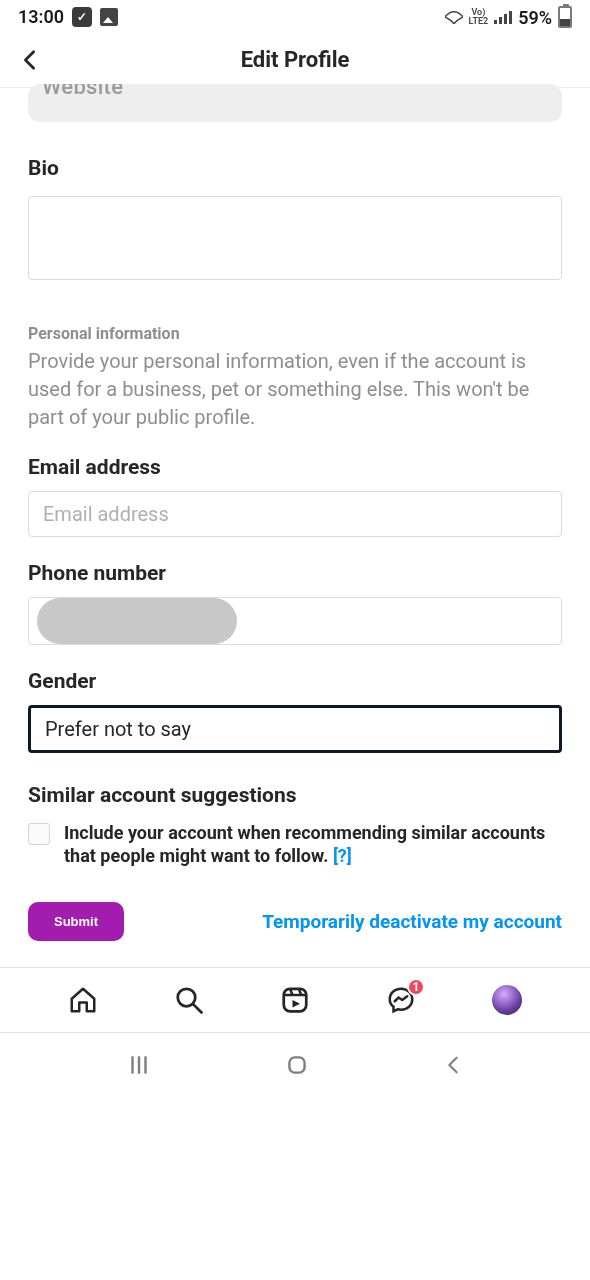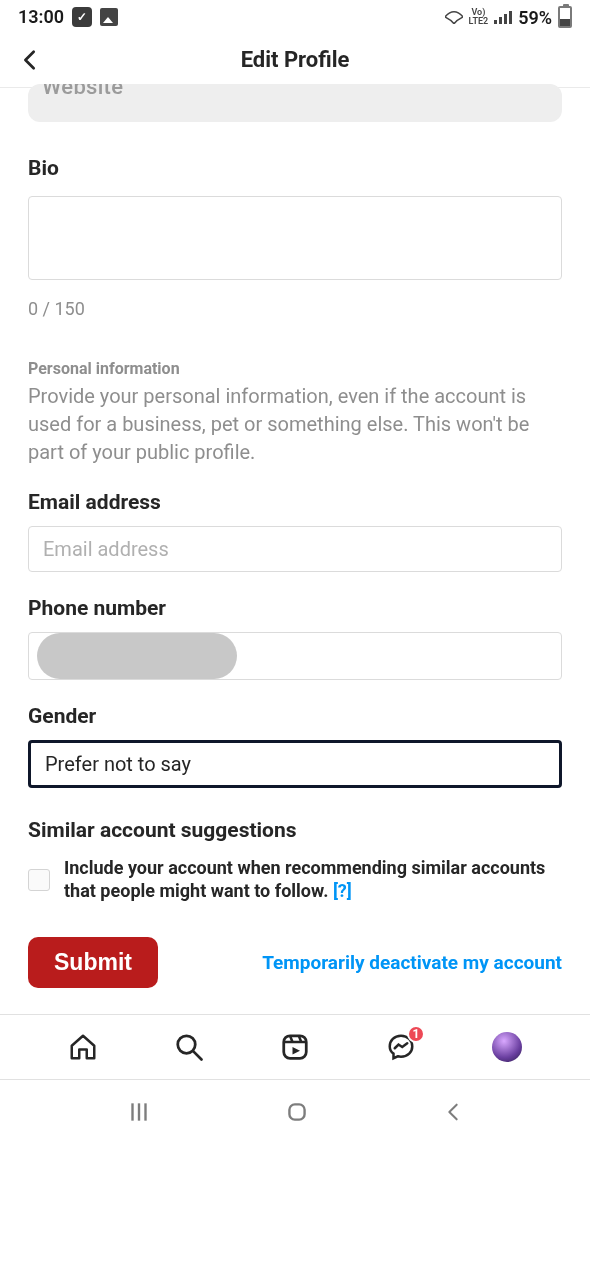--- a/index.html
+++ b/index.html
@@ -23,26 +23,26 @@
   .label { font-size:21px; font-weight:700; color:#262626; margin-top:34px; }
   .textarea { width:100%; height:84px; border:1px solid #dbdbdb; border-radius:4px; margin-top:16px; resize:none; padding:10px; font-size:17px; font-family:inherit;}
   .counter { color:#8e8e8e; font-size:18px; margin-top:14px; }
   .section-header { color:#8e8e8e; font-size:16px; font-weight:700; margin-top:40px; }
   .section-desc { color:#8e8e8e; font-size:20px; line-height:1.4; margin-top:4px;}
   .input { width:100%; height:46px; border:1px solid #dbdbdb; border-radius:4px; padding:0 14px; font-size:20px; margin-top:12px; font-family:inherit;}
   .input::placeholder { color:#b0b0b0; }
   .phone-box { width:100%; height:48px; border:1px solid #dbdbdb; border-radius:4px; margin-top:12px; position:relative;}
   .phone-redact { position:absolute; left:8px; top:0; bottom:0; width:200px; background:#c8c8c8; border-radius:24px;}
   .gender-box { width:100%; height:48px; border:3px solid #0f172a; border-radius:4px; margin-top:12px; display:flex; align-items:center; padding:0 14px; font-size:20px; }
-  .checkbox-row { display:flex; gap:14px; margin-top:14px; align-items:center;}
+  .checkbox-row { display:flex; gap:14px; margin-top:14px; align-items:flex-start;}
   .checkbox { width:22px; height:22px; border:1px solid #d4d4d4; border-radius:3px; flex-shrink:0; margin-top:2px; background:#fafafa;}
   .checkbox-label { font-size:18px; font-weight:700; line-height:1.3; color:#262626;}
   .help-link { color:#0095f6; font-weight:700; }
   .action-row { display:flex; align-items:center; justify-content:space-between; margin-top:34px; margin-bottom:26px;}
-  .submit-btn { background:#b91c1c; color:#fff; border:none; border-radius:10px; padding: 12px 26px; font-size:23px; font-weight:700;}
+  .submit-btn { background:#a21caf; color:#fff; border:none; border-radius:10px; padding: 12px 26px; font-size:13px; font-weight:700;}
   .deact-link { color:#0095f6; font-size:19px; font-weight:700;}
   .bottom-nav { border-top:1px solid #e1e1e1; border-bottom:1px solid #e1e1e1; height:66px; display:flex; align-items:center; justify-content:space-around; padding:0 30px; margin-top:2px;}
   .nav-slot { position:relative; width:36px; height:36px; display:flex; align-items:center; justify-content:center;}
   .badge { position:absolute; top:-4px; right:-6px; background:#ed4956; color:#fff; font-size:12px; font-weight:700; width:18px; height:18px; border-radius:50%; display:flex; align-items:center; justify-content:center; border:2px solid #fff;}
   .avatar { width:30px; height:30px; border-radius:50%; background: radial-gradient(circle at 40% 30%, #d9a8ff, #6a3fa0 60%, #2a1a4a); }
   .sys-nav { height:64px; display:flex; align-items:center; justify-content:space-around; padding:0 60px;}
   .sys-btn { color:#7d7d7d; }
   svg { display:block; }
 </style>
 </head>
@@ -87,21 +87,20 @@
 
 <div class="content">
   
   <div class="website-box">
     <span>Website</span>
   </div>
 
   
   <div class="label">Bio</div>
   <textarea class="textarea" style=""></textarea>
-  <div class="counter">0 / 150</div>
 
   
   <div class="section-header">Personal information</div>
   <div class="section-desc">Provide your personal information, even if the account is used for a business, pet or something else. This won't be part of your public profile.</div>
 
   <div class="label" style="margin-top:24px;">Email address</div>
   <input class="input" placeholder="Email address" style="">
 
   <div class="label" style="margin-top:24px;">Phone number</div>
   <div class="phone-box">

